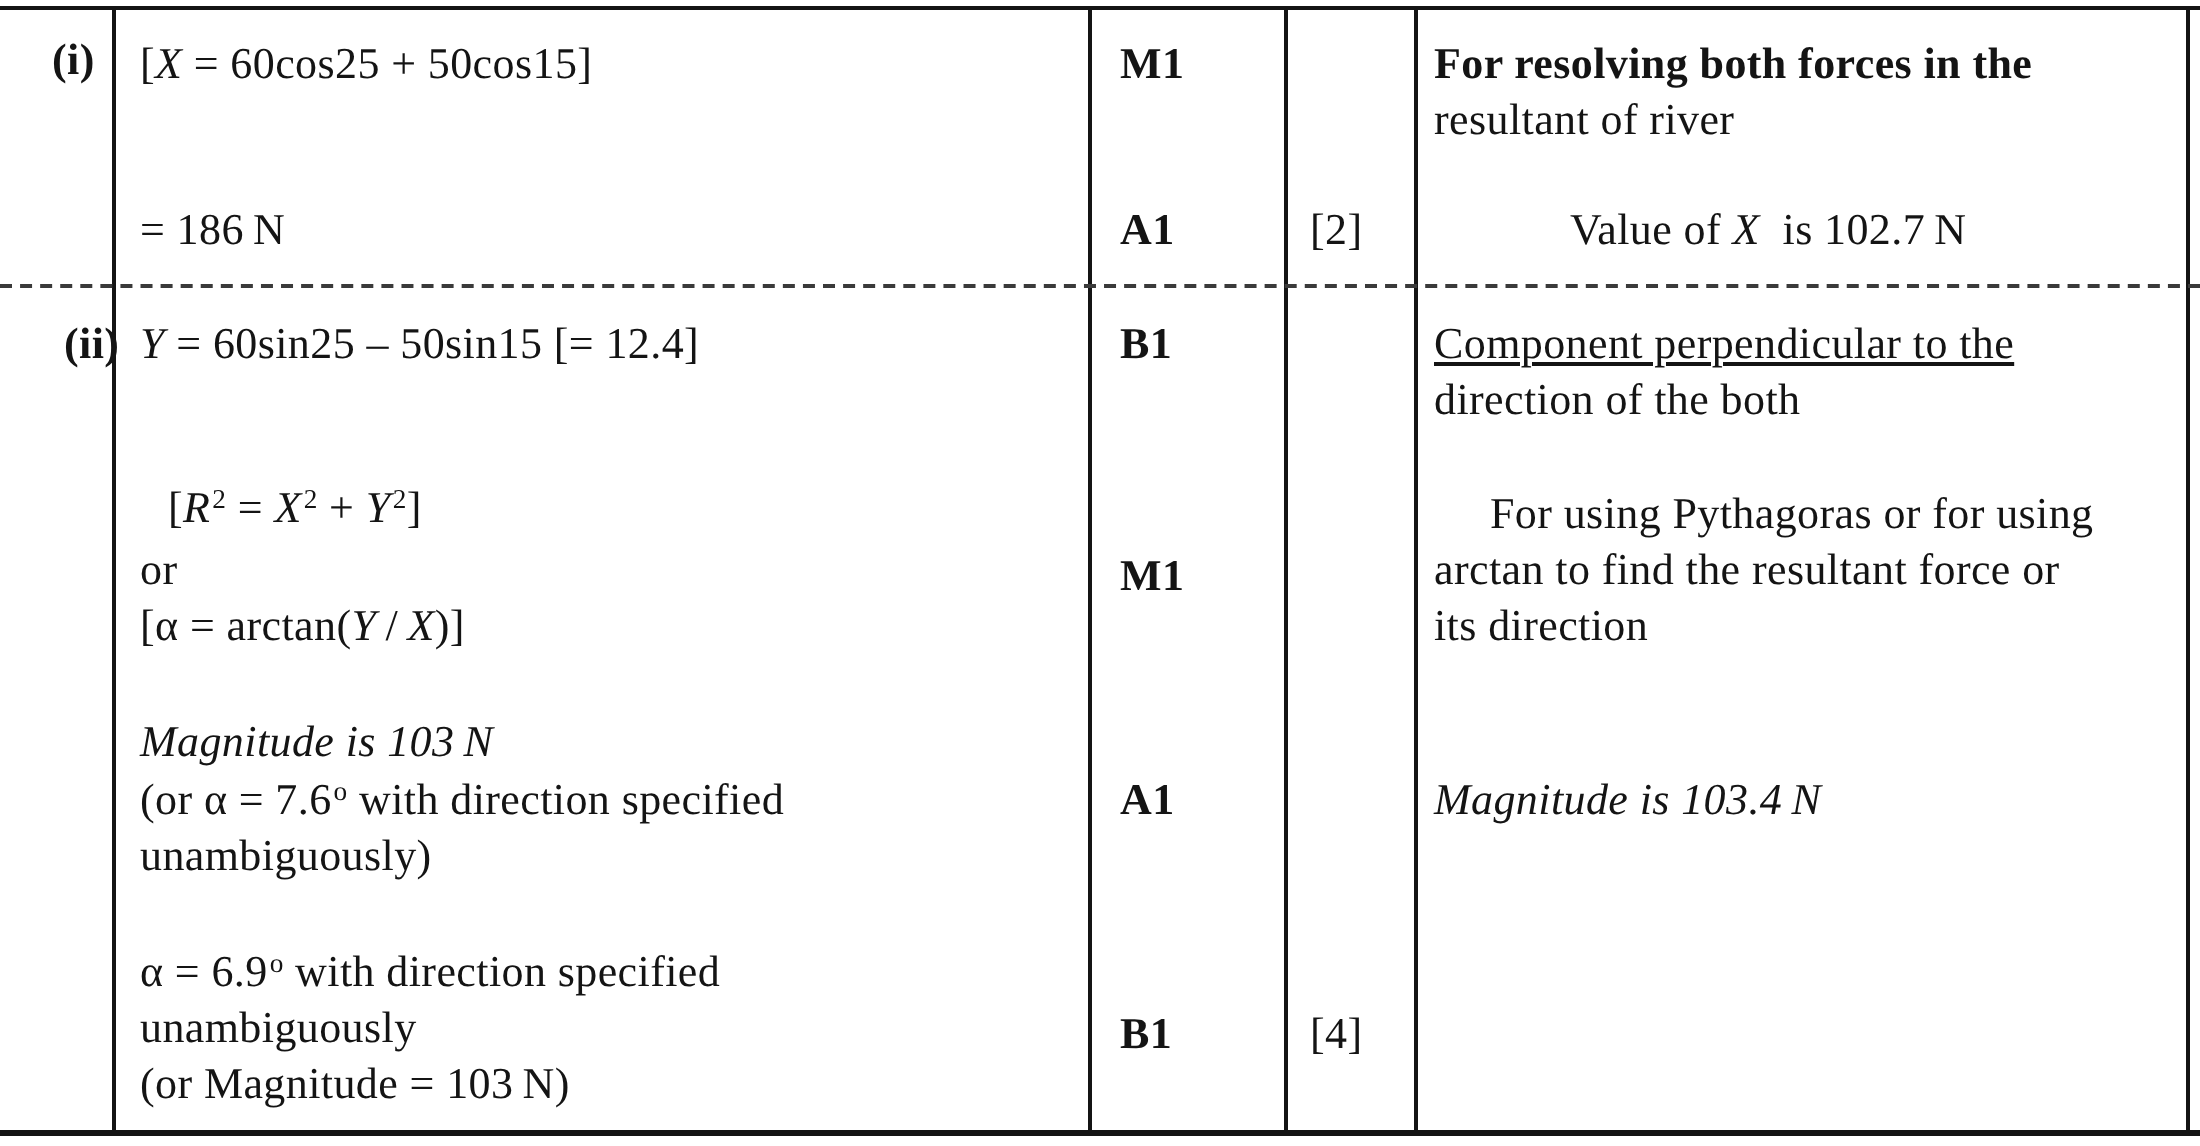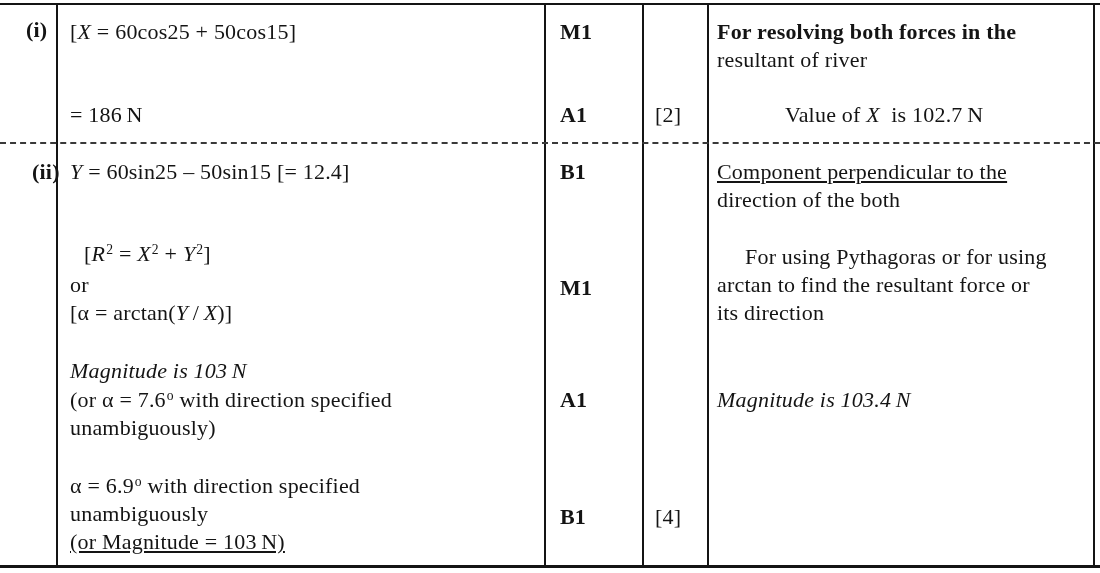--- a/index.html
+++ b/index.html
@@ -60,21 +60,21 @@
       <div class="line bold" style="left: 8px; top: 158px; margin-left: 24px;"><span>(ii)</span></div>
       <div class="line" style="left: 70px; top: 158px;"><span class="it">Y</span><span> = 60sin25 – 50sin15 [= 12.4]</span></div>
       <div class="line" style="left: 84px; top: 240px;"><span>[</span><span class="it">R</span><span class="sup">2</span><span> = </span><span class="it">X</span><span class="sup">2</span><span> + </span><span class="it">Y</span><span class="sup">2</span><span>]</span></div>
       <div class="line" style="left: 70px; top: 271px;"><span>or</span></div>
       <div class="line" style="left: 70px; top: 299px;"><span>[α = arctan(</span><span class="it">Y</span><span> / </span><span class="it">X</span><span>)]</span></div>
       <div class="line" style="left: 70px; top: 357px; font-style: italic;"><span>Magnitude is 103 N</span></div>
       <div class="line" style="left: 70px; top: 386px;"><span>(or α = 7.6</span><span class="sup">o</span><span> with direction specified</span></div>
       <div class="line" style="left: 70px; top: 414px;"><span>unambiguously)</span></div>
       <div class="line" style="left: 70px; top: 472px;"><span>α = 6.9</span><span class="sup">o</span><span> with direction specified</span></div>
       <div class="line" style="left: 70px; top: 500px;"><span>unambiguously</span></div>
-      <div class="line" style="left: 70px; top: 528px; text-decoration: underline;"><span>(or Magnitude = 103 N)</span></div>
+      <div class="line" style="left: 70px; top: 528px;"><span>(or Magnitude = 103 N)</span></div>
       <div class="line bold" style="left: 560px; top: 158px;"><span>B1</span></div>
       <div class="line bold" style="left: 560px; top: 274px;"><span>M1</span></div>
       <div class="line bold" style="left: 560px; top: 386px;"><span>A1</span></div>
       <div class="line bold" style="left: 560px; top: 503px;"><span>B1</span></div>
       <div class="line" style="left: 655px; top: 503px;"><span>[4]</span></div>
       <div class="line" style="left: 717px; top: 158px; text-decoration: underline;"><span>Component perpendicular to the</span></div>
       <div class="line" style="left: 717px; top: 186px;"><span>direction of the both</span></div>
       <div class="line" style="left: 717px; top: 243px; margin-left: 28px;"><span>For using Pythagoras or for using</span></div>
       <div class="line" style="left: 717px; top: 271px;"><span>arctan to find the resultant force or</span></div>
       <div class="line" style="left: 717px; top: 299px;"><span>its direction</span></div>

